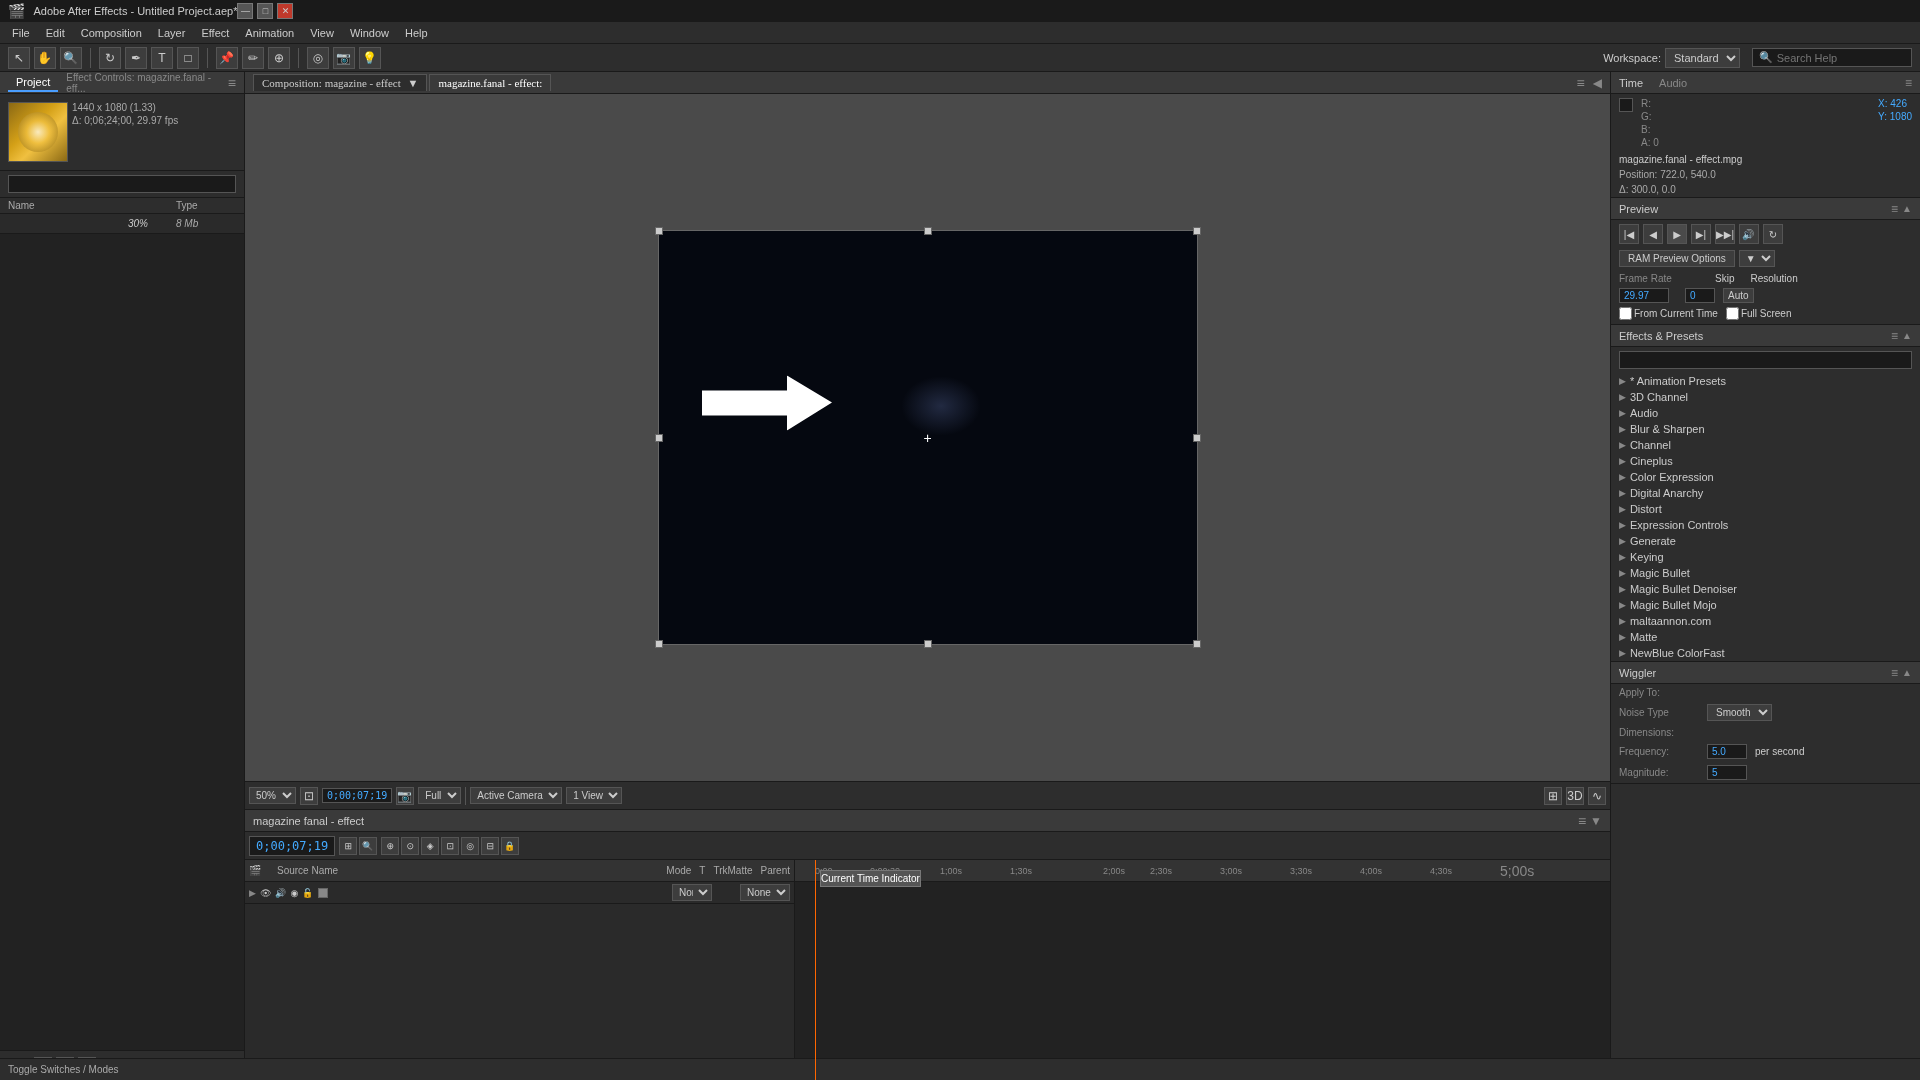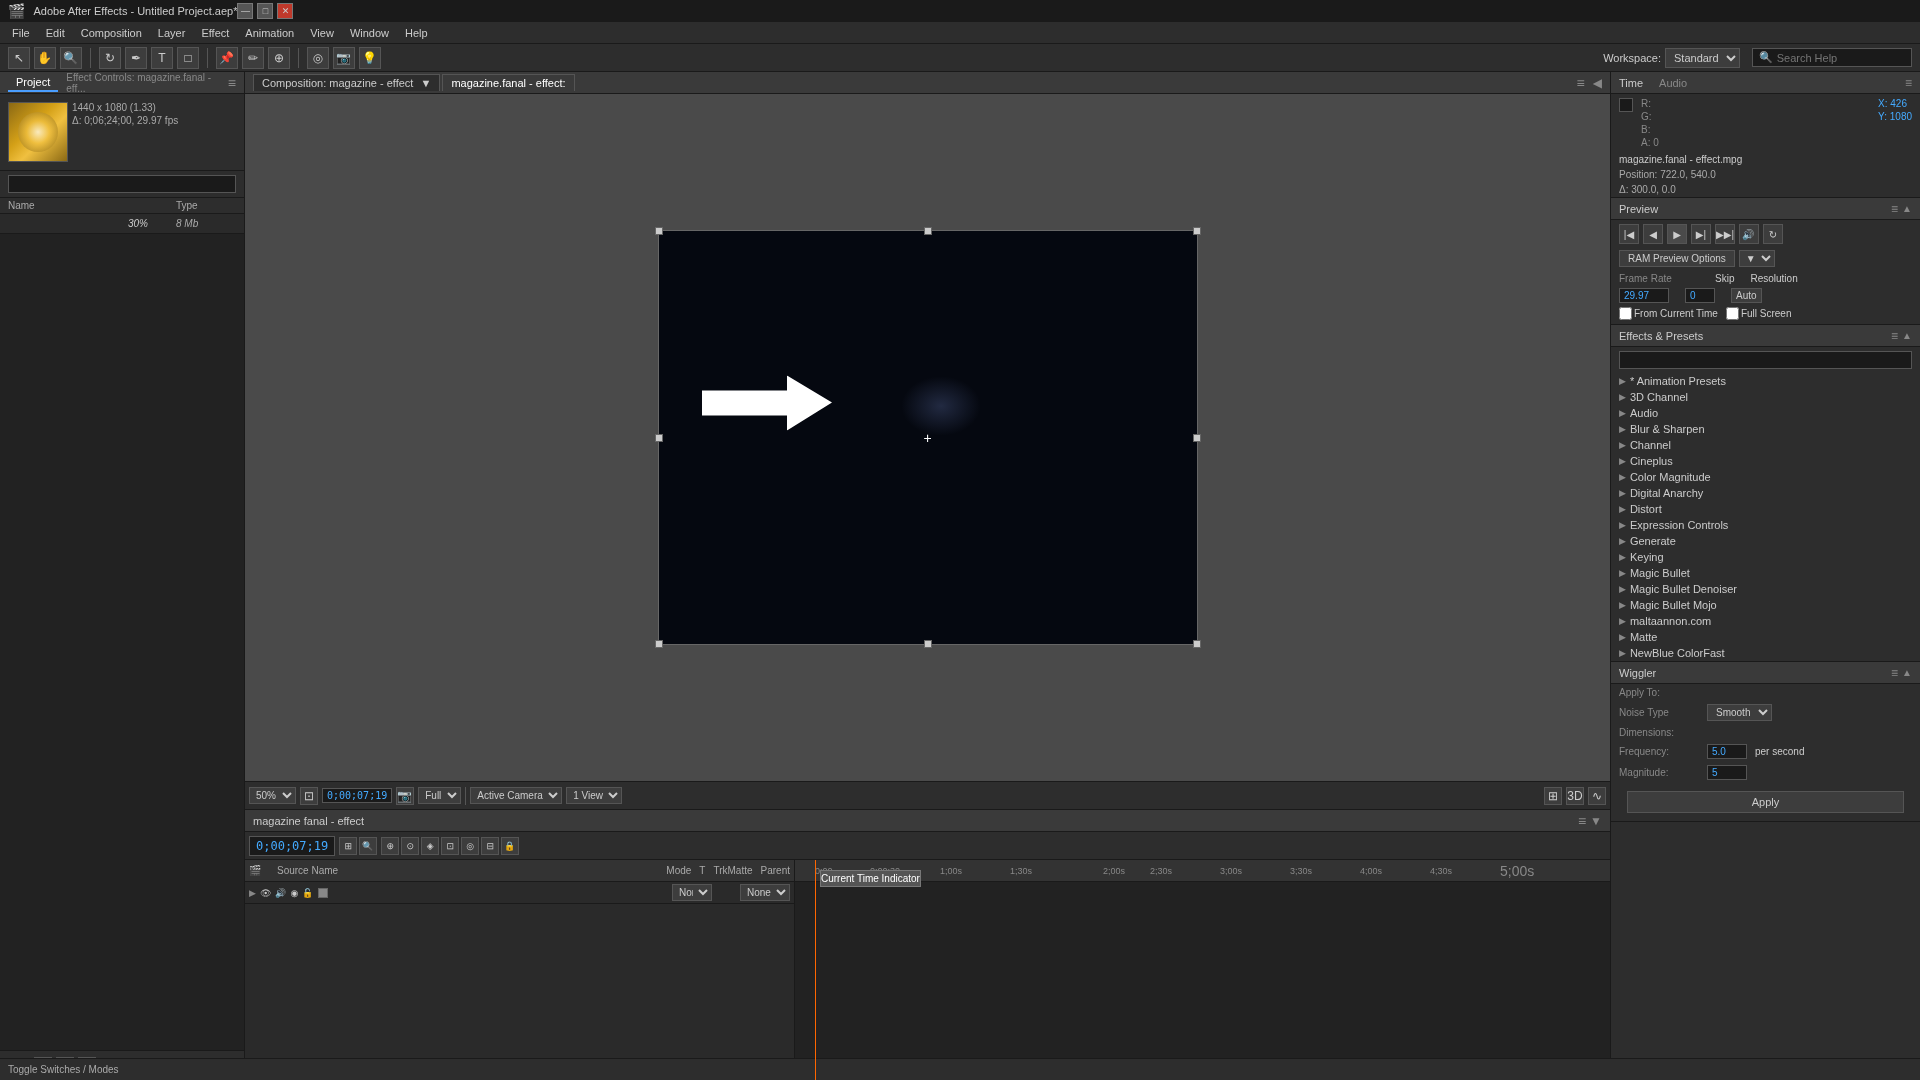--- a/index.html
+++ b/index.html
@@ -206,20 +206,21 @@
     }
 
     .comp-tab {
       background: #2d2d2d;
       border: 1px solid #555;
       border-bottom: none;
       padding: 2px 8px;
       font-size: 11px;
       cursor: pointer;
       color: #ccc;
+      font-family: Liberation Serif, serif;
     }
 
     #comp-viewer {
       flex: 1;
       background: #4a4a4a;
       display: flex;
       align-items: center;
       justify-content: center;
       position: relative;
     }
@@ -932,21 +933,21 @@
 
       <div class="frame-rate-section">
         <div class="frame-rate-row">
           <span class="frame-rate-label">Frame Rate</span>
           <span style="margin-left: 8px;">Skip</span>
           <span style="margin-left: 8px;">Resolution</span>
         </div>
         <div class="frame-rate-row">
           <input class="small-input" type="text" value="29.97" style="">
           <input class="small-input" type="text" value="0" style="width: 30px; margin-left: 8px;">
-          <span class="small-auto" style="margin-left: 8px;">Auto</span>
+          <span class="small-auto" style="">Auto</span>
         </div>
         <div style="display: flex; gap: 8px; margin-top: 4px;">
           <label style="font-size: 10px; color: #ccc; display: flex; align-items: center; gap: 2px;">
             <input type="checkbox" style="">
             <span>From Current Time</span>
           </label>
           <label style="font-size: 10px; color: #ccc; display: flex; align-items: center; gap: 2px;">
             <input type="checkbox" style="">
             <span>Full Screen</span>
           </label>
@@ -985,21 +986,21 @@
         <div class="effect-category">
           <span class="effect-arrow">▶</span>
           <span>Channel</span>
         </div>
         <div class="effect-category">
           <span class="effect-arrow">▶</span>
           <span>Cineplus</span>
         </div>
         <div class="effect-category">
           <span class="effect-arrow">▶</span>
-          <span>Color Magnitude</span>
+          <span>Color Expression</span>
         </div>
         <div class="effect-category">
           <span class="effect-arrow">▶</span>
           <span>Digital Anarchy</span>
         </div>
         <div class="effect-category">
           <span class="effect-arrow">▶</span>
           <span>Distort</span>
         </div>
         <div class="effect-category">
@@ -1068,23 +1069,20 @@
         <span class="wiggler-label">Frequency:</span>
         <input class="wiggler-input" type="text" value="5.0" style="">
         <span>per second</span>
       </div>
 
       <div class="wiggler-row">
         <span class="wiggler-label">Magnitude:</span>
         <input class="wiggler-input" type="text" value="5" style="">
       </div>
 
-      <div style="padding: 4px 8px;">
-        <button class="apply-btn">Apply</button>
-      </div>
     </div>
 
   </div>
 </div>
 
 <div id="status-bar">
   <span>Toggle Switches / Modes</span>
 </div>
 
 </body></html>

